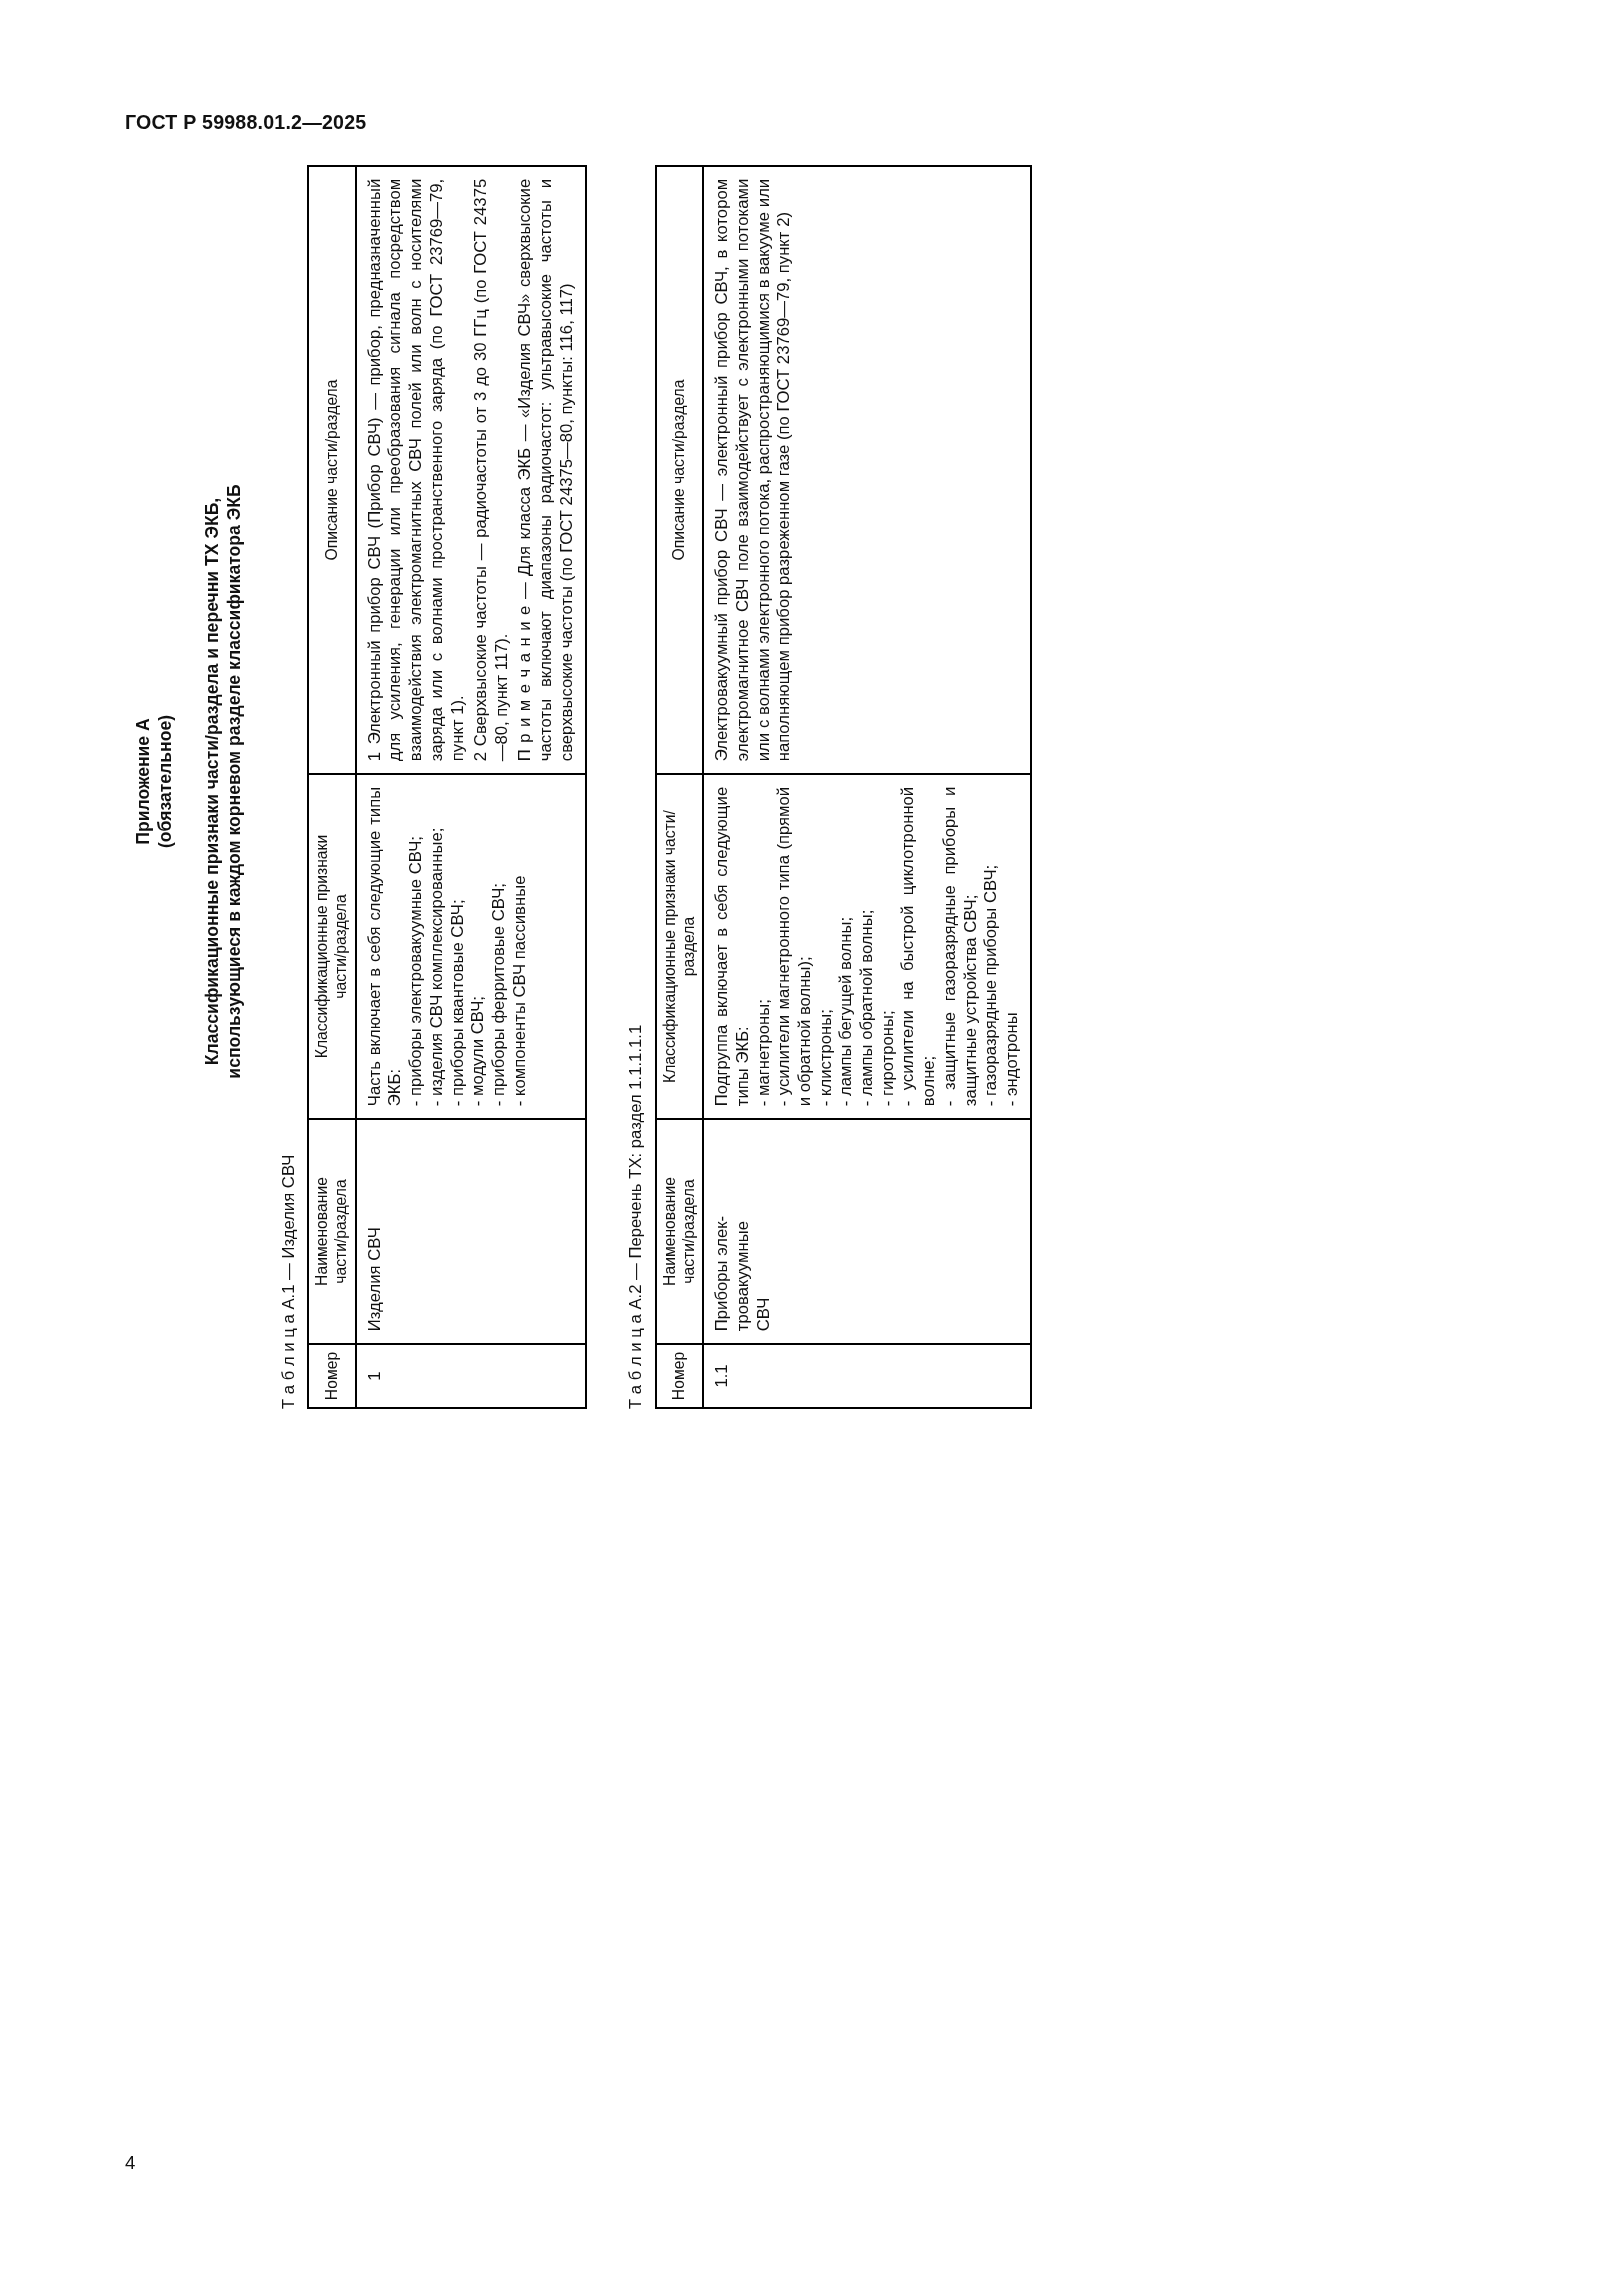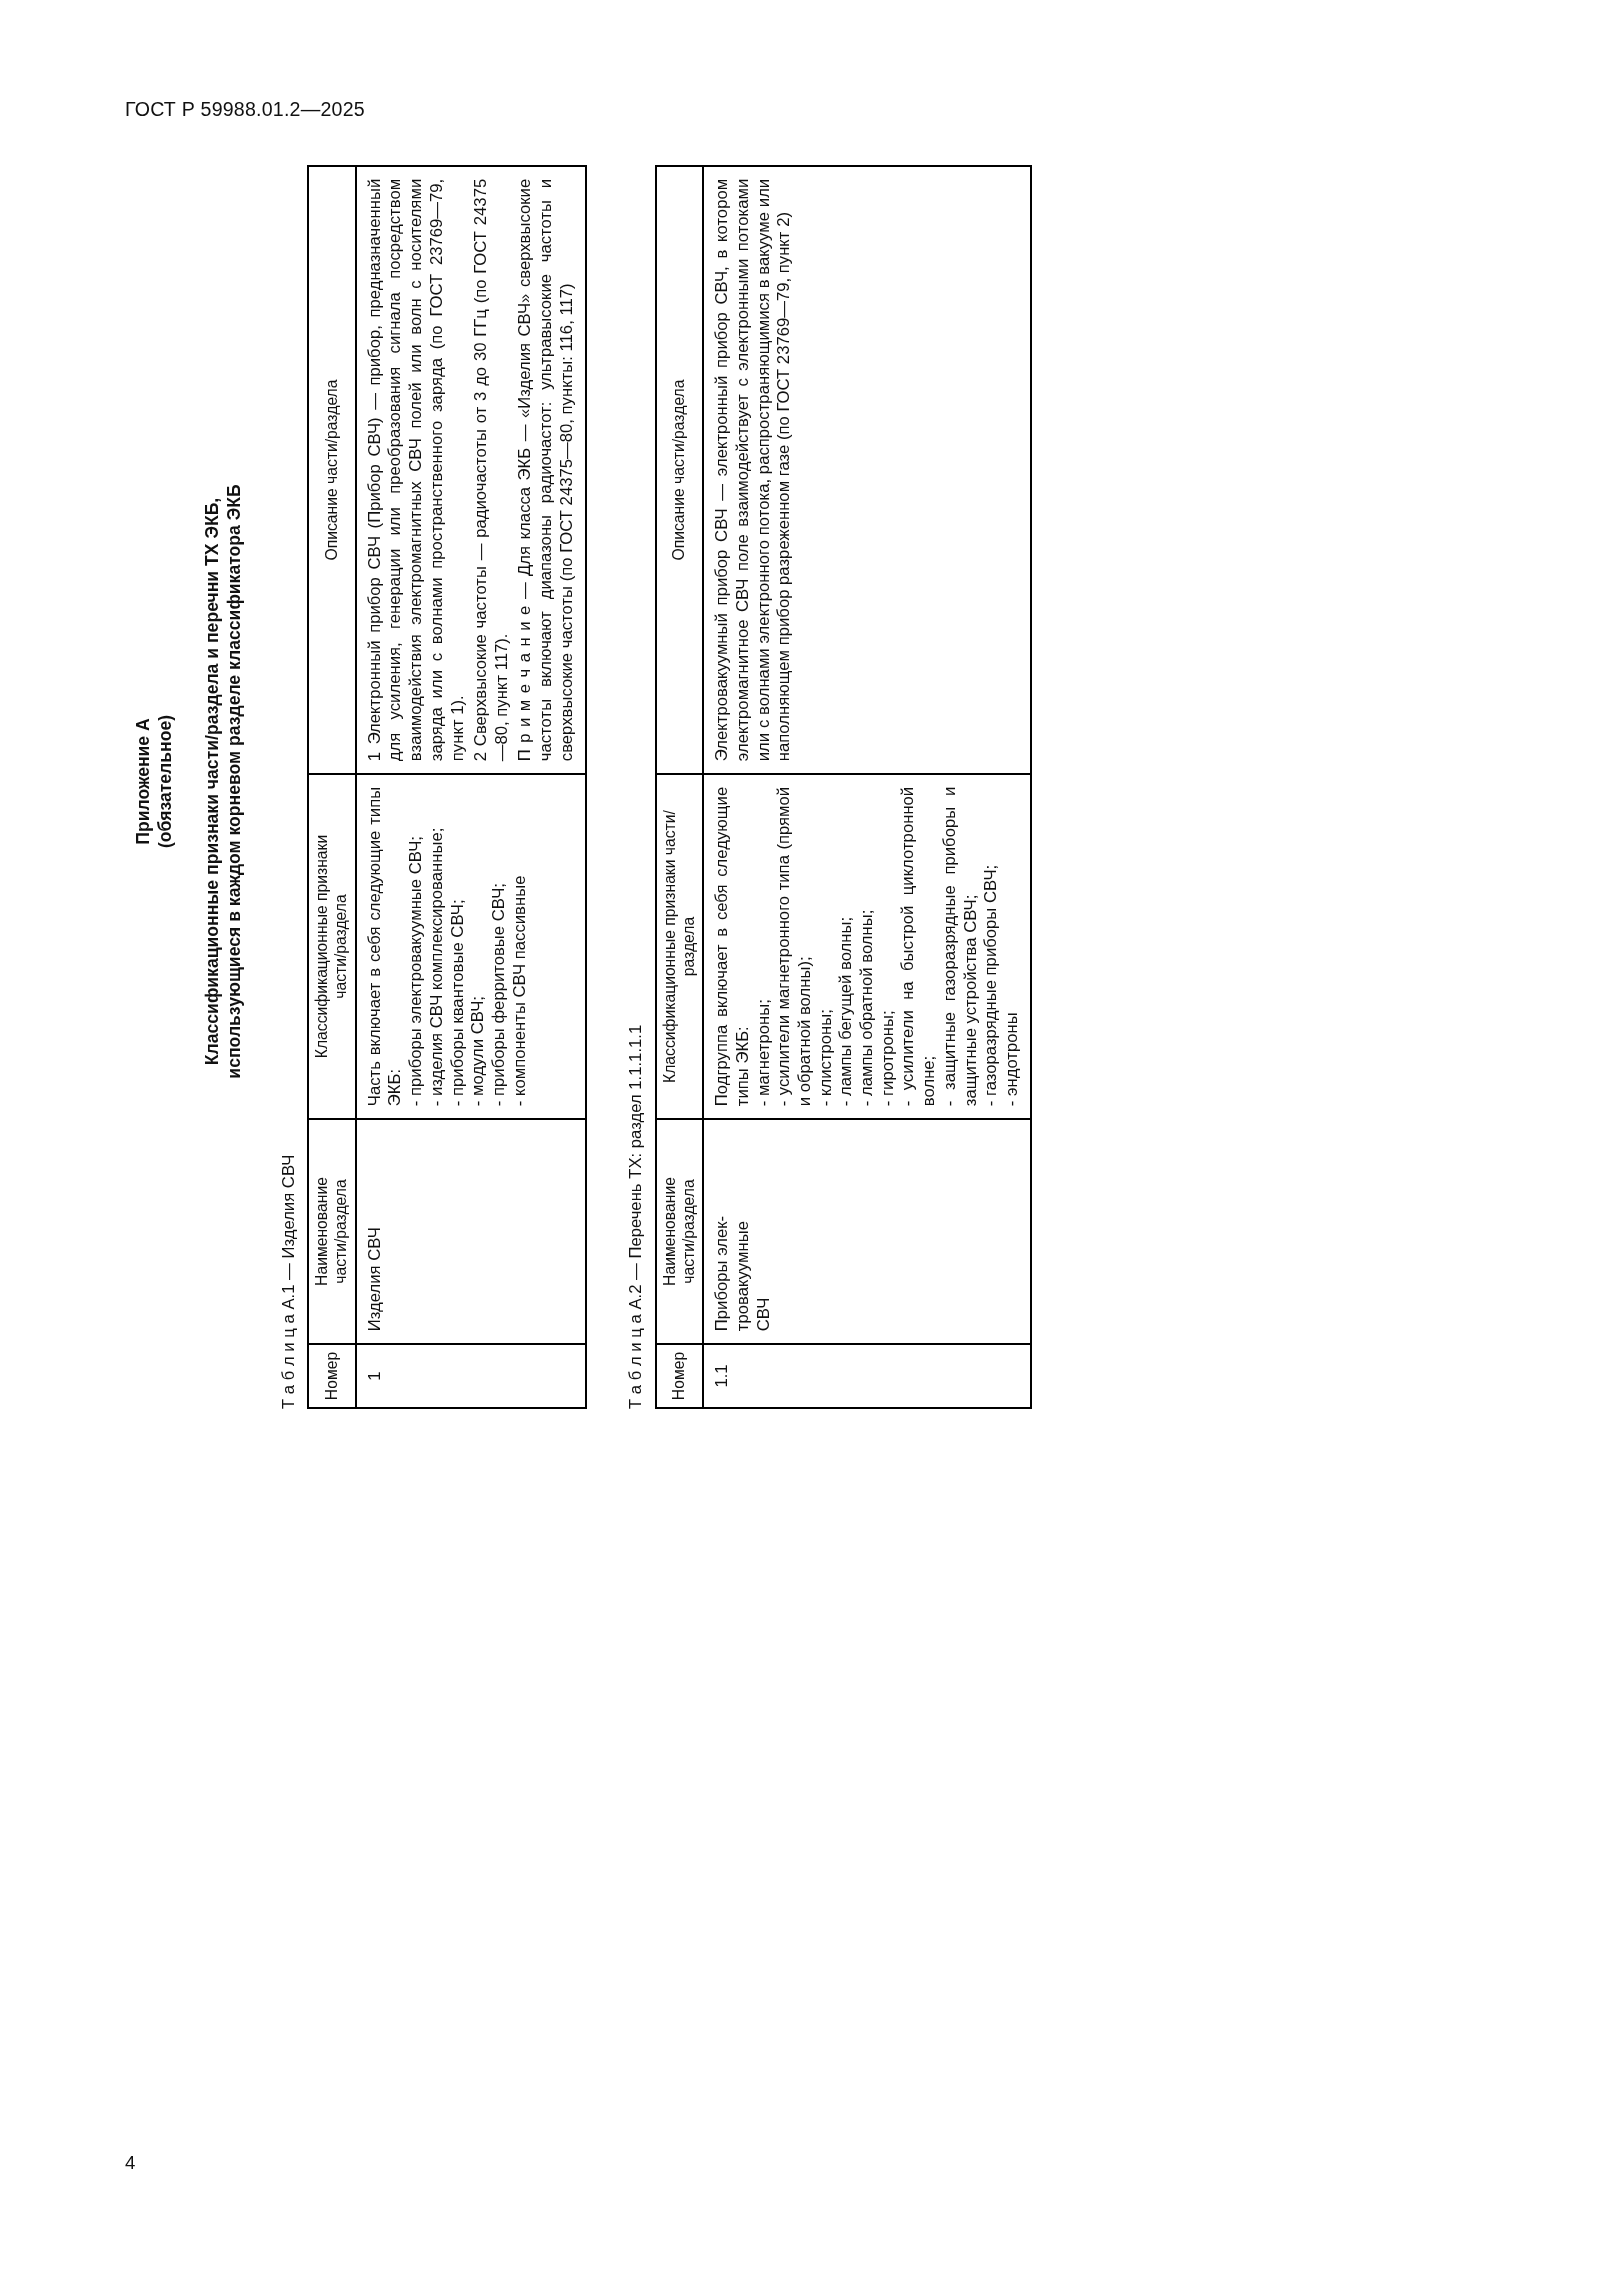--- a/index.html
+++ b/index.html
@@ -9,22 +9,22 @@
     width: 1621px;
     height: 2293px;
     background: #ffffff;
     font-family: "Liberation Sans", sans-serif;
     color: #111111;
     overflow: hidden;
   }
   .doc-code {
     position: absolute;
     left: 125px;
-    top: 98px;
-    font-weight: normal;
+    top: 111px;
+    font-weight: bold;
     font-size: 19.6px;
     letter-spacing: 0.2px;
   }
   .page-number {
     position: absolute;
     left: 125px;
     top: 2152px;
     font-size: 18.6px;
   }
   

